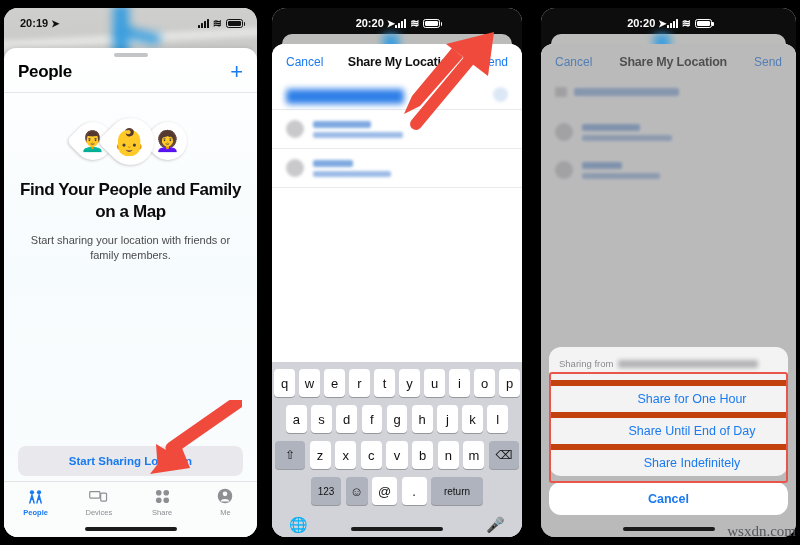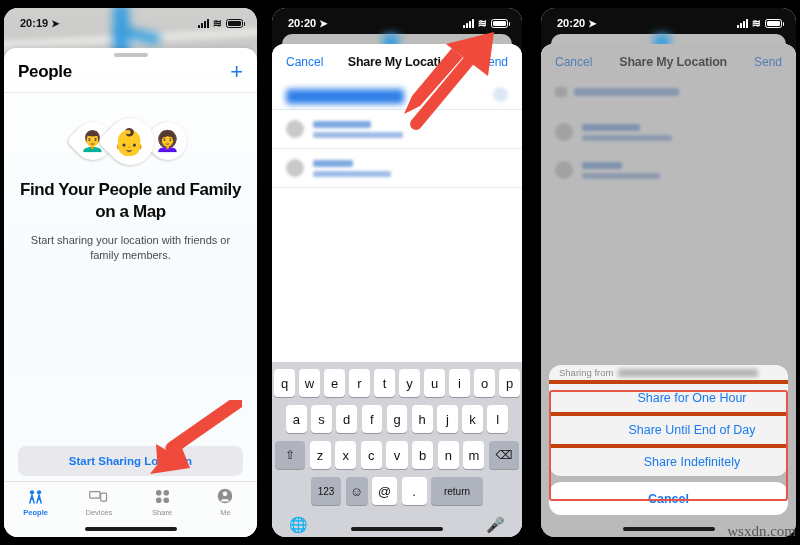--- a/index.html
+++ b/index.html
@@ -20,21 +20,21 @@
   #phone2 { left: 272px; width: 250px; }
   #phone3 { left: 541px; width: 255px; }
 
   
   .statusbar {
     position: absolute; top: 0; left: 0; right: 0; height: 30px;
     display: flex; align-items: center; justify-content: space-between;
     padding: 0 14px 0 16px; z-index: 30;
     font-size: 11px; font-weight: bold; color: #111;
   }
-  .statusbar.dark { color: #fff; }
+  .statusbar.dark { color: #fff; justify-content: center; }
   .sb-left { display: flex; align-items: center; gap: 3px; }
   .loc-arrow { font-size: 10px; transform: rotate(0deg); }
   .sb-right { display: flex; align-items: center; gap: 4px; }
   .bars { display: flex; align-items: flex-end; gap: 1px; height: 9px; }
   .bars i { width: 2px; background: currentColor; display: block; border-radius: .5px; }
   .bars i:nth-child(1){height:3px}.bars i:nth-child(2){height:5px}
   .bars i:nth-child(3){height:7px}.bars i:nth-child(4){height:9px}
   .wifi { font-size: 11px; line-height: 1; }
   .batt { width: 17px; height: 9px; border: 1px solid currentColor; border-radius: 2.5px; position: relative; }
   .batt::after { content:""; position:absolute; right:-3px; top:2.5px; width:1.5px; height:4px; background:currentColor; border-radius:0 1px 1px 0;}
@@ -156,27 +156,27 @@
   .key.sym { flex: 0 0 25px; }
   .key.ret { flex: 0 0 52px; background: #aeb3bd; font-size: 10px; }
   .kbot { display: flex; align-items: center; justify-content: space-between; padding: 3px 14px 0 14px; }
   .kbot span { font-size: 15px; color: #1f1f22; }
 
   
   .dim { position: absolute; inset: 0; background: rgba(130,130,132,.55); }
   .as-wrap { position: absolute; left: 8px; right: 8px; bottom: 22px; }
   .as-group { background: rgba(247,247,247,.94); border-radius: 12px; overflow: hidden; }
   .as-header {
-    padding: 2px 10px; font-size: 9.5px; color: #8a8a8e; text-align: left;
+    padding: 11px 10px; font-size: 9.5px; color: #8a8a8e; text-align: left;
     display:flex; align-items:center; gap: 5px;
   }
   .as-blur { height: 8px; width: 140px; border-radius: 2px; background: #b3b3b6; filter: blur(2px); }
   .as-item {
     height: 32px; display: flex; align-items: center; justify-content: center;
-    font-size: 12.5px; color: #1a7af0; border-top: 4px solid #c2410c; padding-left: 47px;
+    font-size: 12.5px; color: #1a7af0; border-top: 6px solid #c2410c; padding-left: 47px;
   }
   .as-cancel {
     margin-top: 6px; height: 33px; background: #fff; border-radius: 12px;
     display: flex; align-items: center; justify-content: center;
     font-size: 12.5px; font-weight: bold; color: #1a7af0;
   }
   .redbox {
     position: absolute; left: 0; right: 0; top: 25px; height: 111px;
     border: 2.5px solid #e8554a; border-radius: 3px; pointer-events: none;
   }

